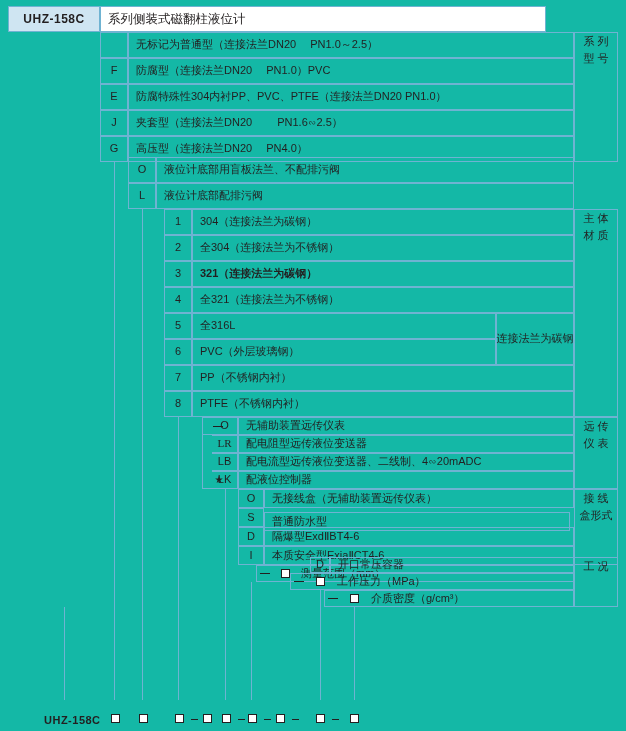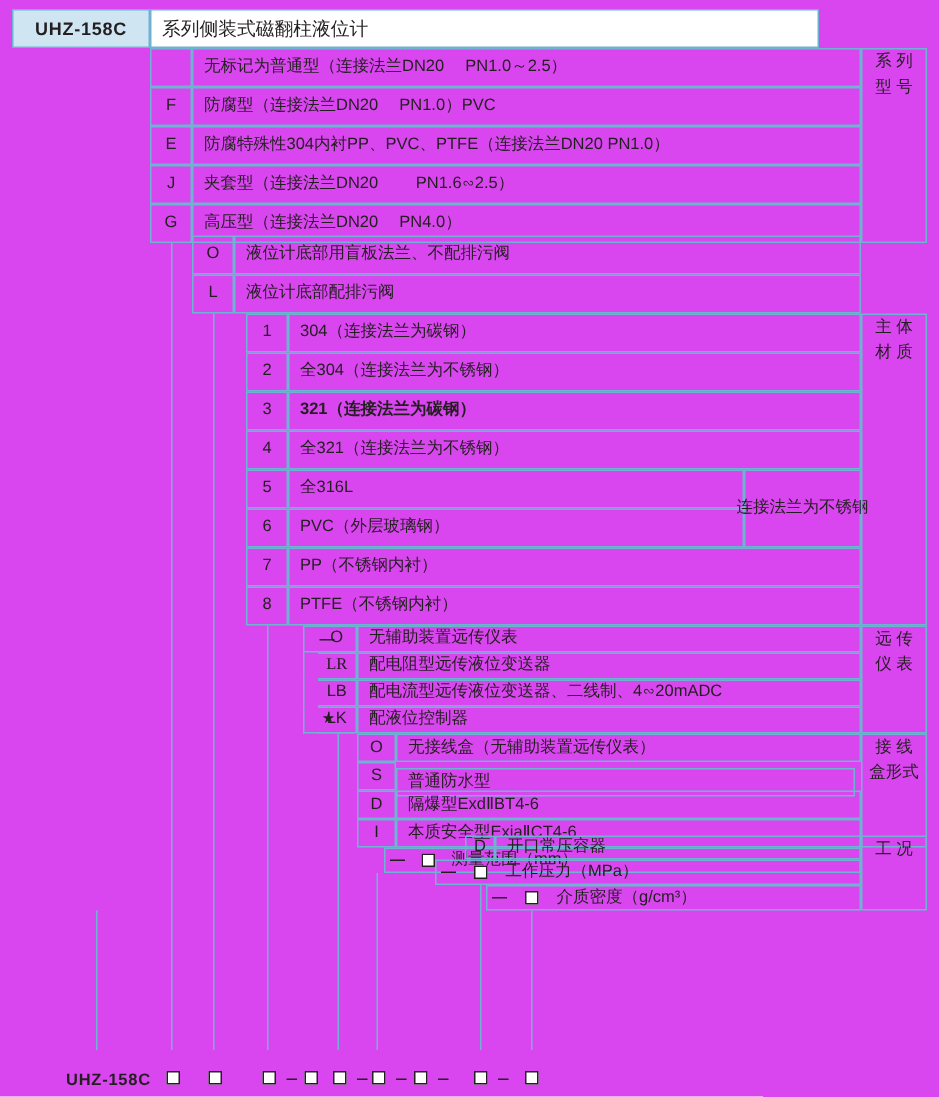--- a/index.html
+++ b/index.html
@@ -9,21 +9,21 @@
   }
   body {
     font-family: "Liberation Sans", sans-serif;
     color: #231f20;
   }
   #page {
     position: relative;
     width: 626px;
     height: 731px;
     overflow: hidden;
-    background: #d946ef;
+    background: #14b8a6;
   }
   .cell {
     position: absolute;
     box-sizing: border-box;
     border: 1px solid #6fb3d2;
     display: flex;
     align-items: center;
     font-size: 11px;
     line-height: 1.2;
     white-space: nowrap;
@@ -145,21 +145,21 @@
 
   <div class="cell center" style="left:164px; top:339px; width:28px; height:26px;">6</div>
   <div class="cell pad" style="left:192px; top:339px; width:304px; height:26px;">PVC（外层玻璃钢）</div>
 
   <div class="cell center" style="left:164px; top:365px; width:28px; height:26px;">7</div>
   <div class="cell pad" style="left:192px; top:365px; width:382px; height:26px;">PP（不锈钢内衬）</div>
 
   <div class="cell center" style="left:164px; top:391px; width:28px; height:26px;">8</div>
   <div class="cell pad" style="left:192px; top:391px; width:382px; height:26px;">PTFE（不锈钢内衬）</div>
 
-  <div class="cell center" style="left:496px; top:313px; width:78px; height:52px;">连接法兰为不锈钢</div>
+  <div class="cell center" style="left:496px; top:313px; width:78px; height:52px;">连接法兰为碳钢</div>
 
   <div class="colgroup" style="left:574px; top:209px; width:44px; height:208px;">
     <span>主 体</span>
     <span>材 质</span>
   </div>
 
   <div class="cell center" style="left:202px; top:417px; width:34px; height:18px; border-right:none;">
       <span class="dash-sym"></span>
     </div>
   <div class="cell center" style="left:202px; top:435px; width:34px; height:18px; border-top:none; border-bottom:none; border-right:none;"></div>

